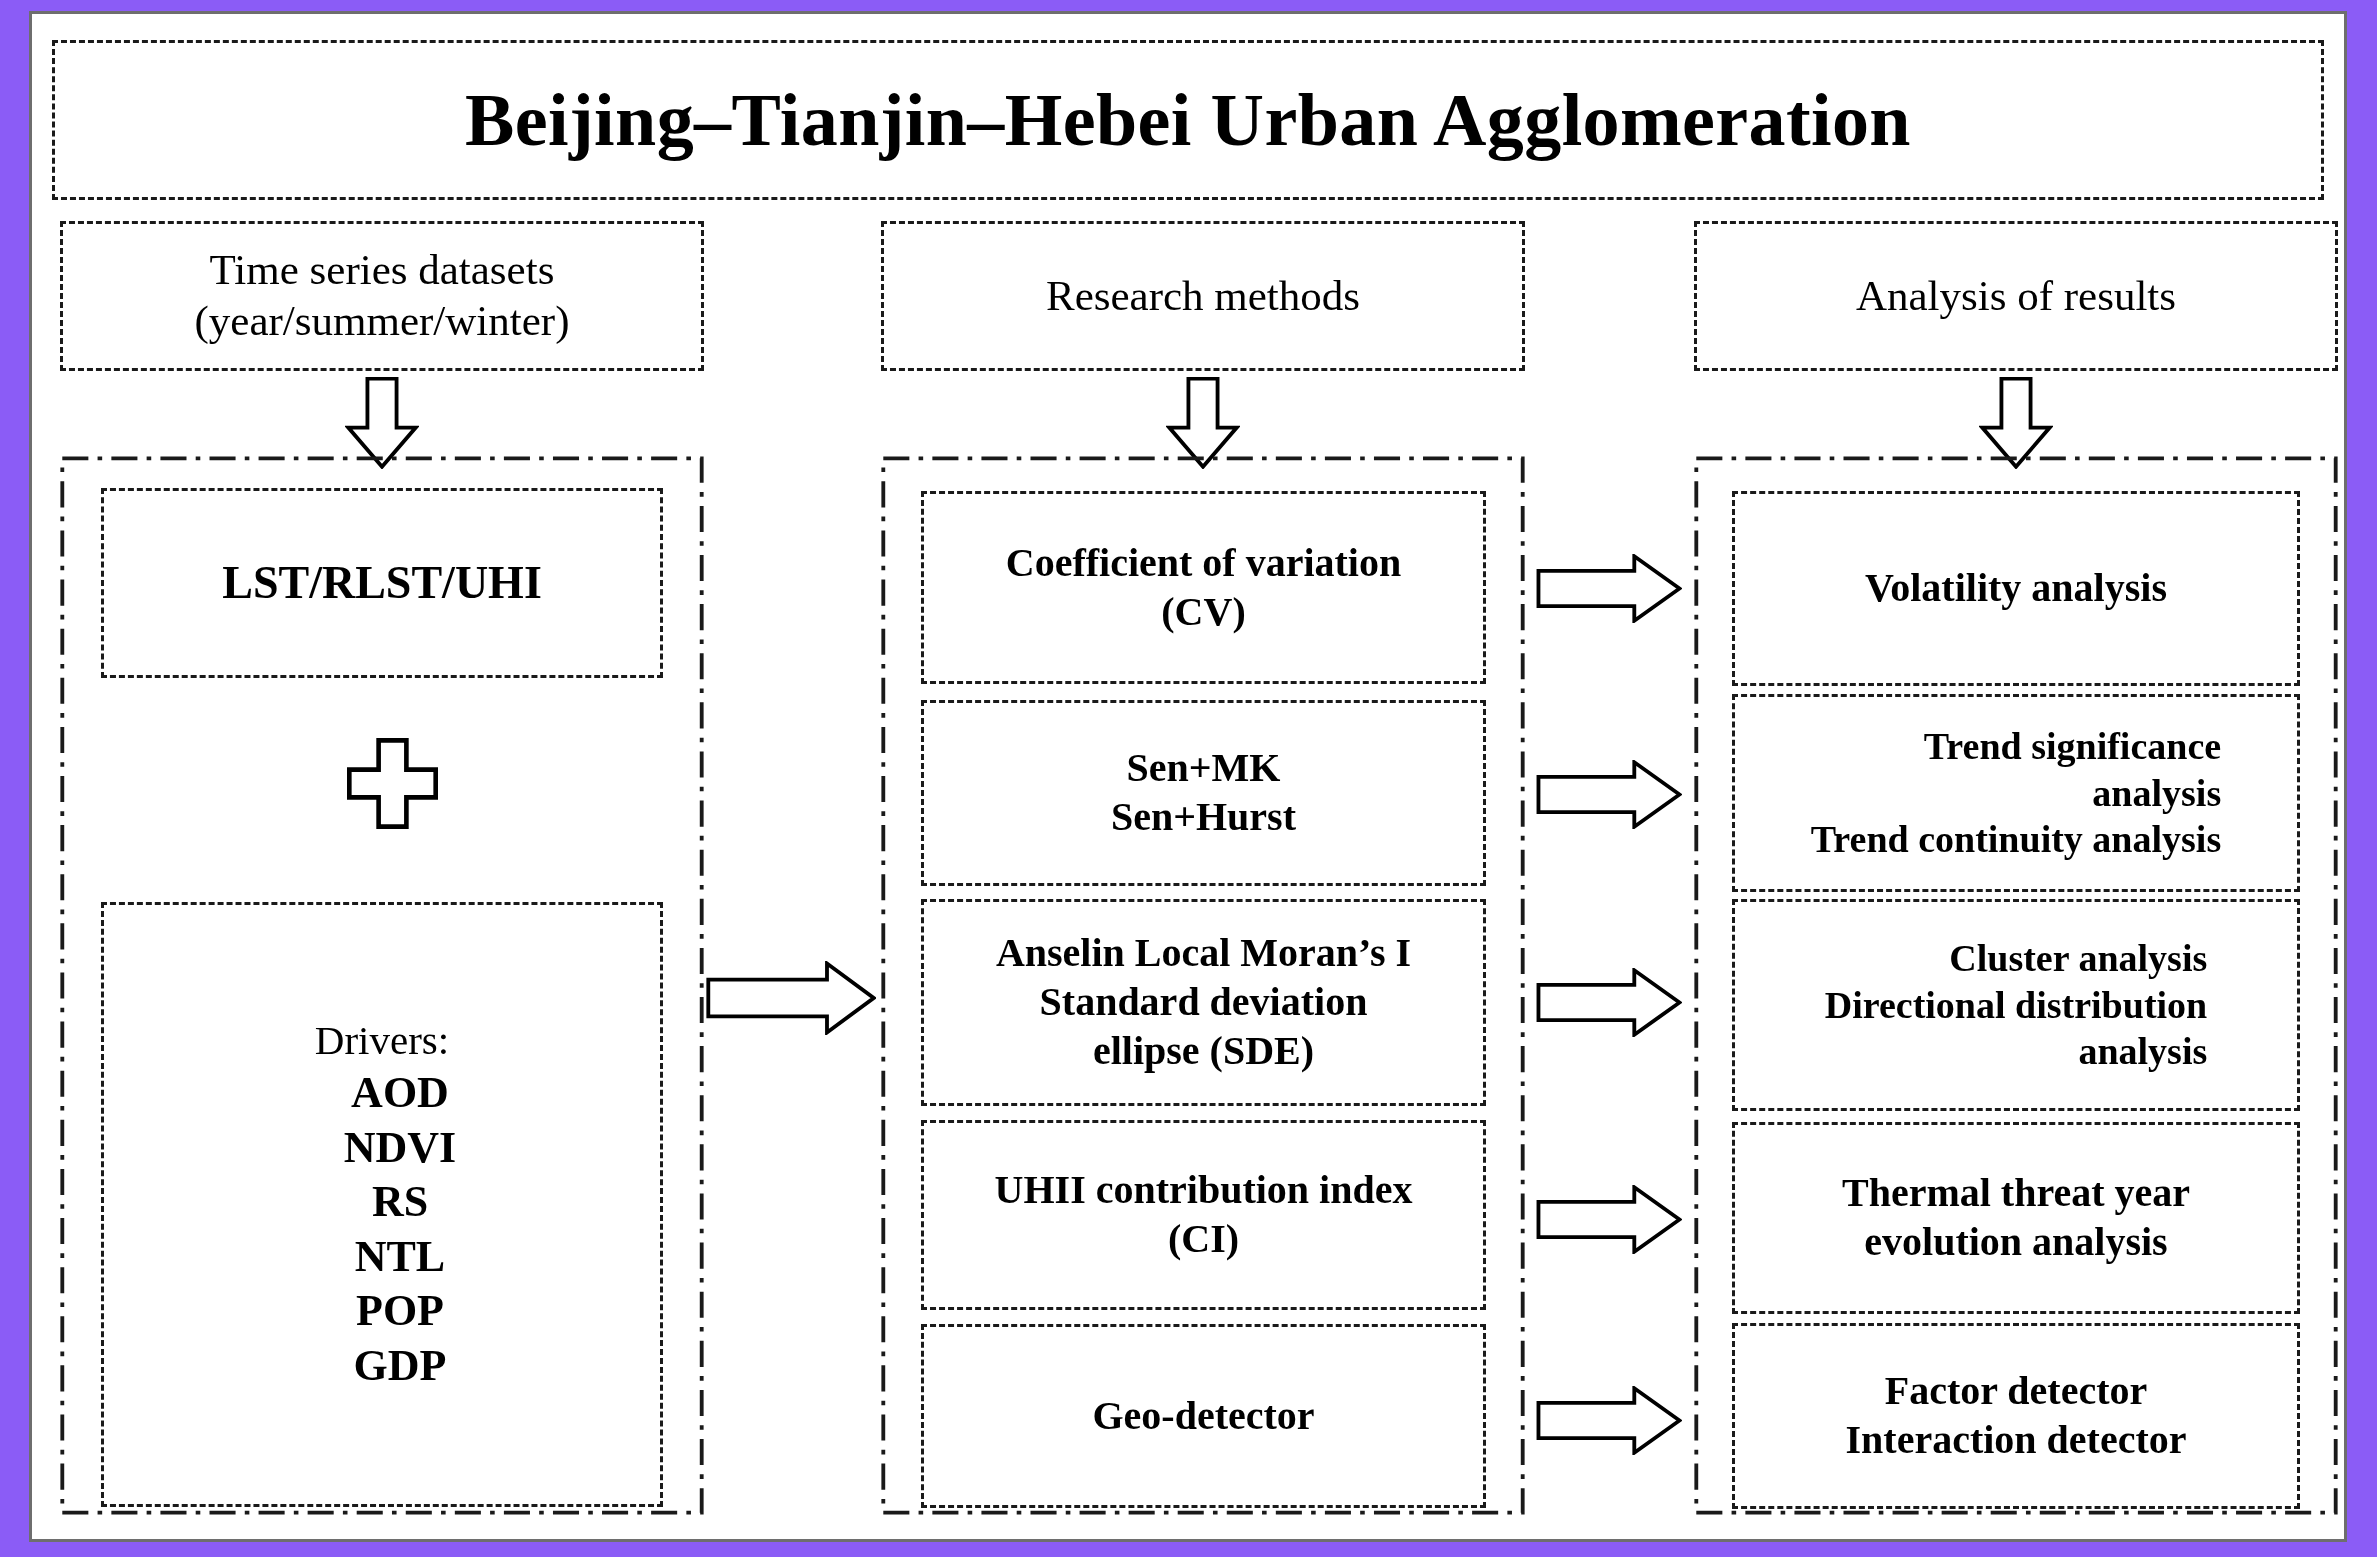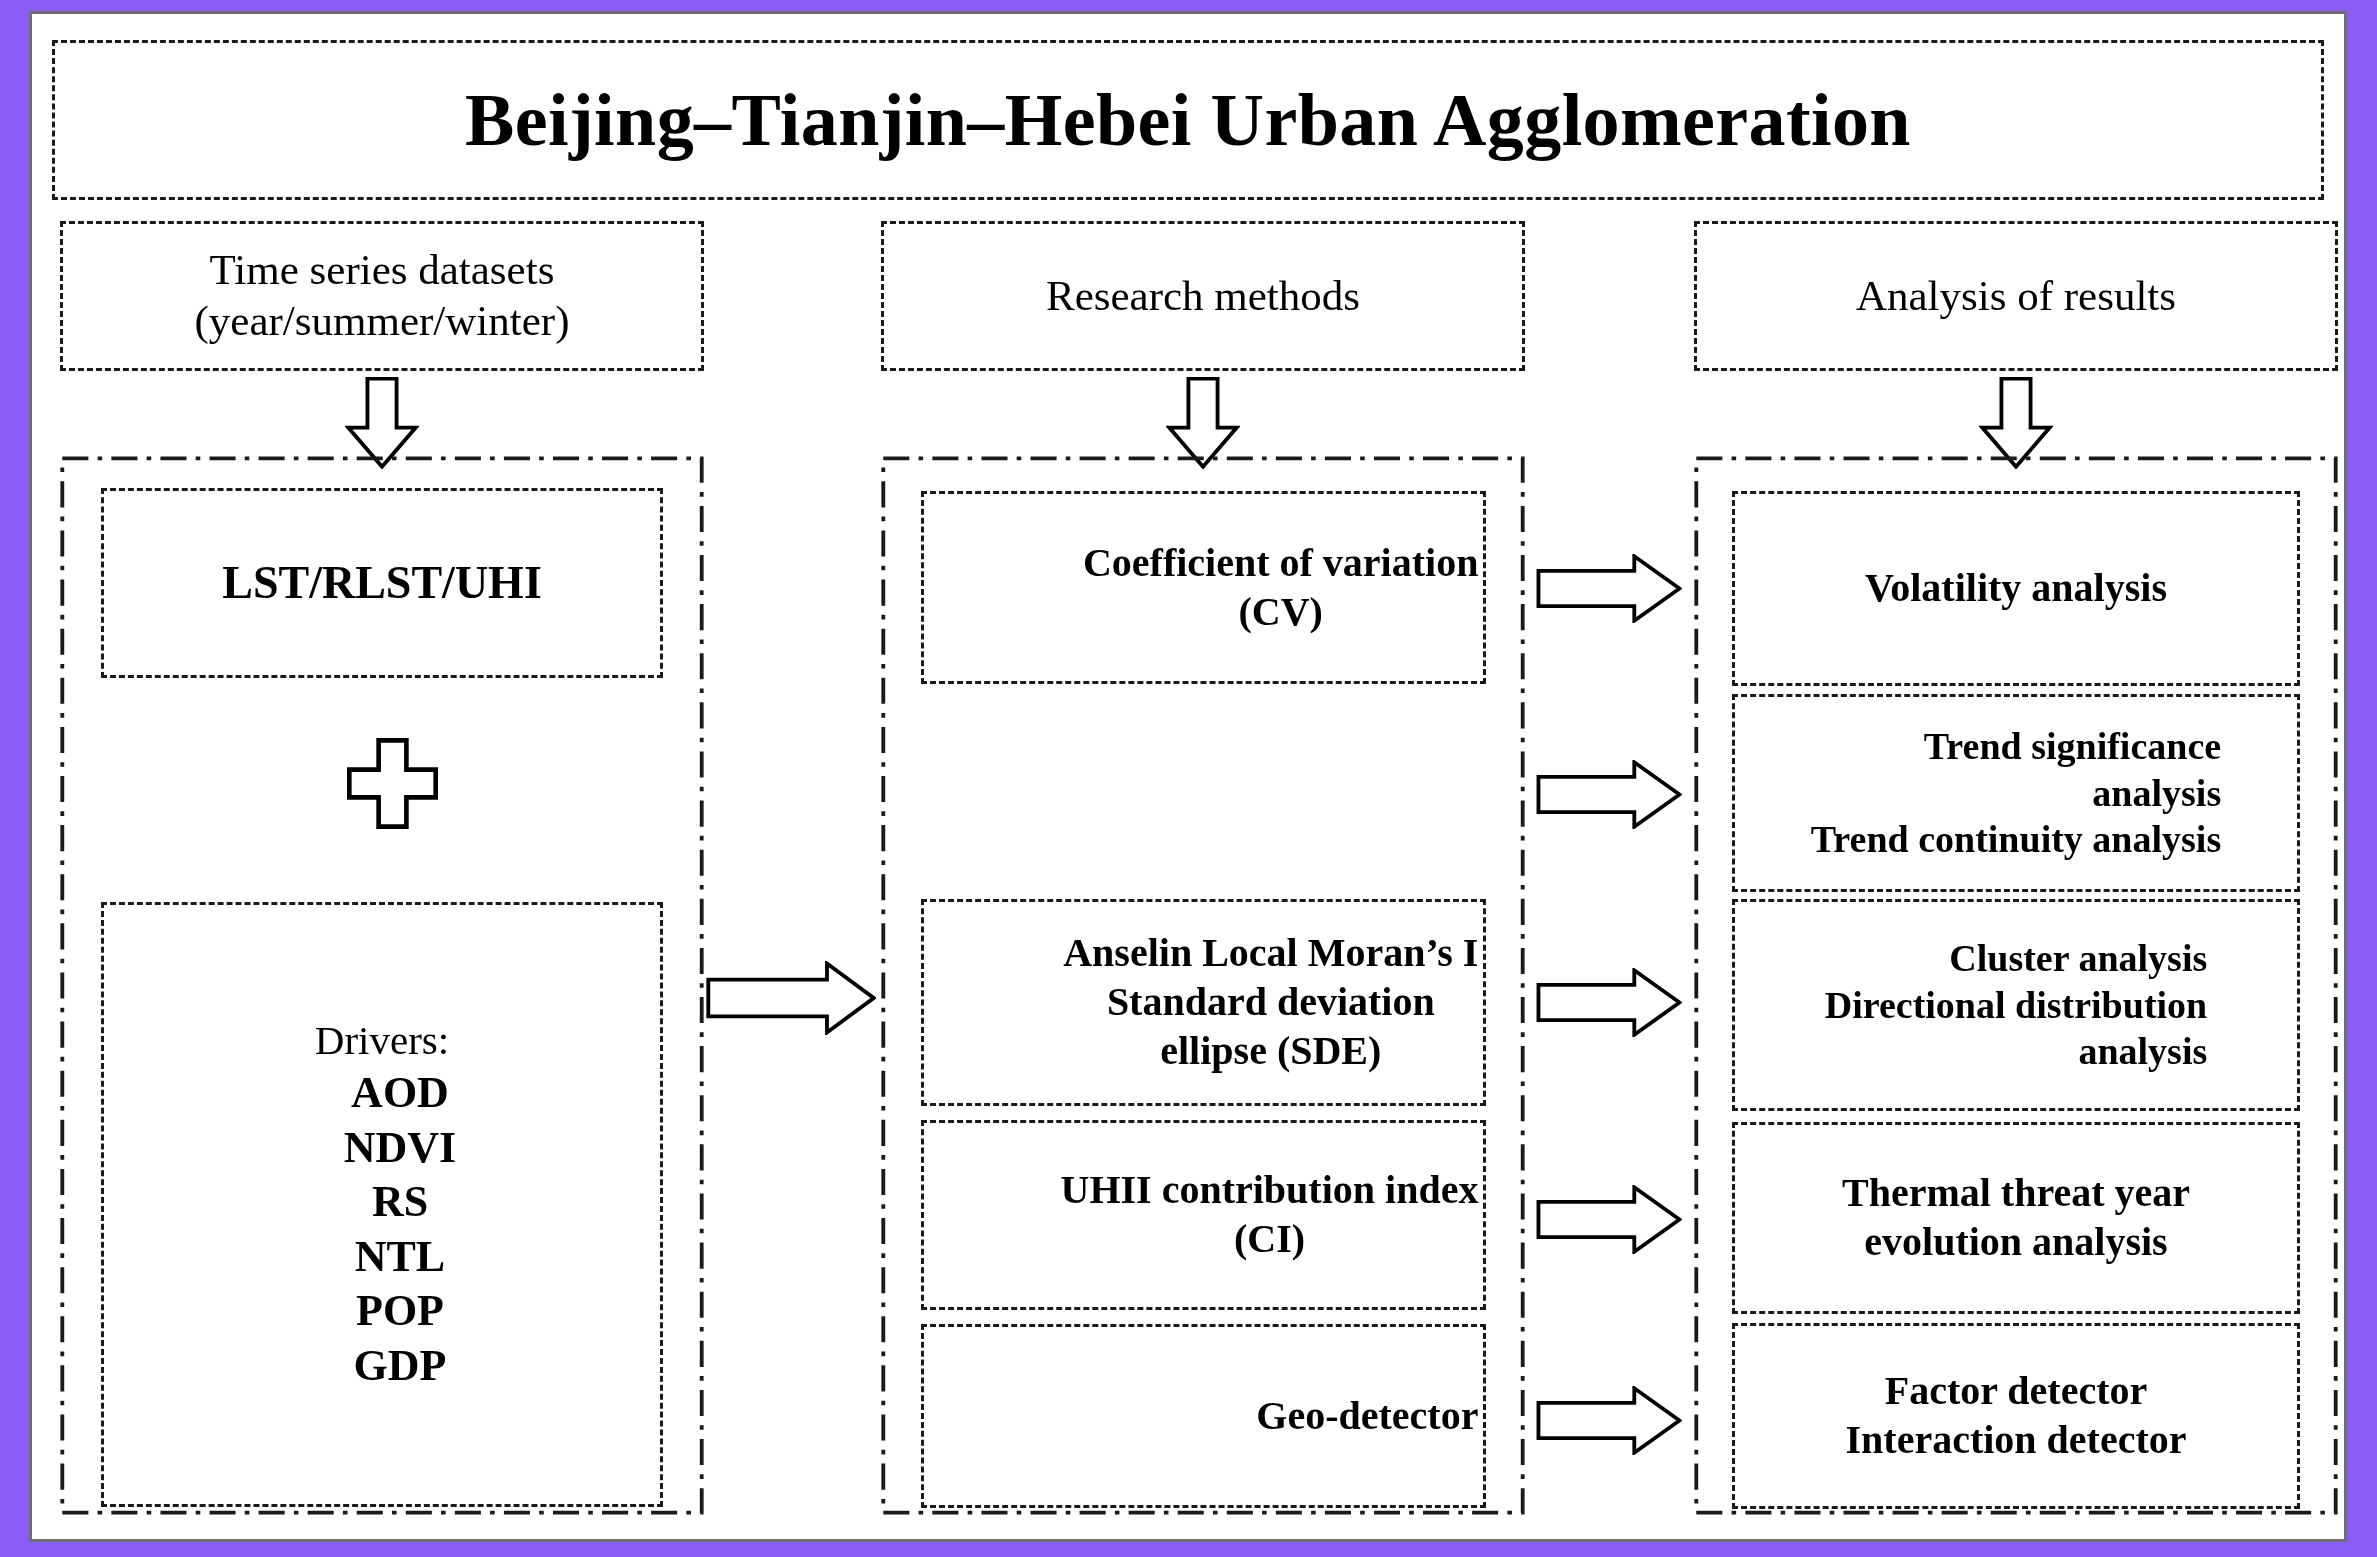--- a/index.html
+++ b/index.html
@@ -148,21 +148,21 @@
   
   .plus-shape {
     position: absolute;
     left: 347px;
     top: 738px;
     width: 91px;
     height: 91px;
   }
 
   
-  .mid-box { left: 921px; width: 565px; justify-content: flex-end; }
+  .mid-box { left: 921px; width: 565px; }
   #m-0 { top: 491px;  height: 193px; }
   #m-1 { top: 700px;  height: 186px; }
   #m-2 { top: 899px; height: 207px; }
   #m-3 { top: 1120px; height: 190px; }
   #m-4 { top: 1324px; height: 184px; }
 
   
   .res-box { left: 1732px; width: 568px; }
   #r-0 { top: 491px;  height: 195px; }
   #r-1 { top: 694px;  height: 198px; }
@@ -272,20 +272,26 @@
     </svg>
   </div>
 
   <div class="box mid-box" id="m-0">
     <div class="box-text stack">
       <div class="line-1">Coefficient of variation</div>
       <div class="line-2">(CV)</div>
     </div>
   </div>
 
+  <div class="box mid-box" id="m-1">
+    <div class="box-text stack">
+      <div class="line-1">Sen+MK</div>
+      <div class="line-2">Sen+Hurst</div>
+    </div>
+  </div>
 
   <div class="box mid-box" id="m-2">
     <div class="box-text stack">
       <div class="line-1">Anselin Local Moran’s I</div>
       <div class="line-2">Standard deviation</div>
       <div class="line-3">ellipse (SDE)</div>
     </div>
   </div>
 
   <div class="box mid-box" id="m-3">

